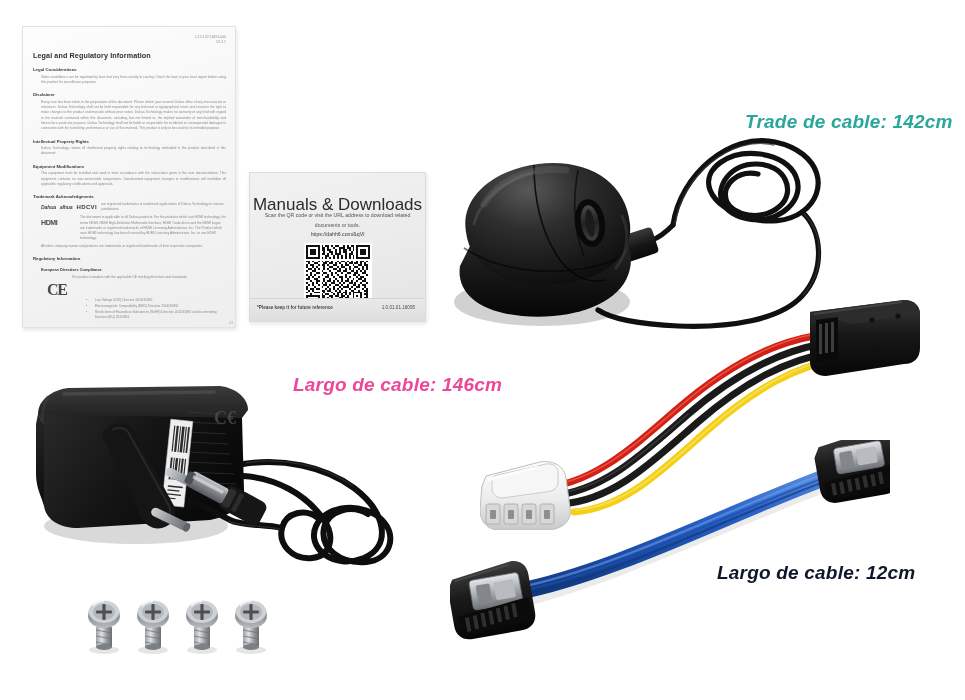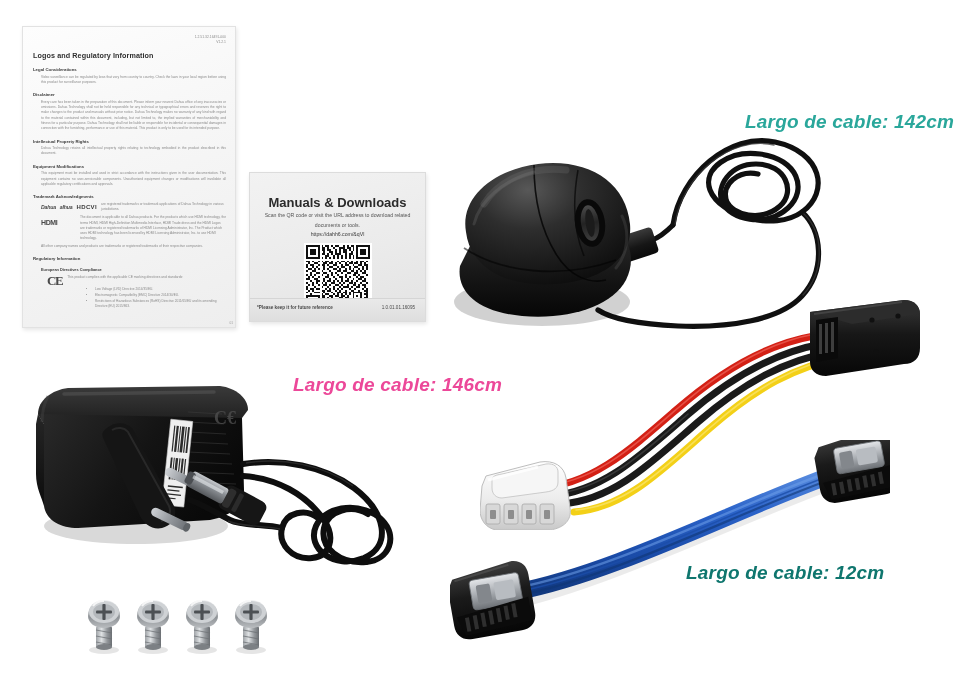--- a/index.html
+++ b/index.html
@@ -59,37 +59,37 @@
     font-style:normal;font-size:6px;letter-spacing:.4px;color:#3b3b3b;
   }
   .tm-txt{font-size:3.3px;color:#8a8a8a;line-height:1.6;flex:1;}
   .hdmi-row{display:flex;gap:5px;margin:3px 0 0 8px;align-items:flex-start;}
   .hdmi-logo{
     font-size:7px;font-weight:bold;color:#4a4a4a;letter-spacing:-.4px;
     min-width:34px;padding-top:4px;
   }
   .ce-row{display:flex;gap:5px;margin:3px 0 0 14px;align-items:flex-start;}
   .ce-mark{
-    font-size:13px;font-weight:bold;color:#4a4a4a;line-height:.92;
-    letter-spacing:-1.4px;font-family:"Liberation Serif", serif;
+    font-size:16px;font-weight:bold;color:#4a4a4a;line-height:.92;
+    letter-spacing:-1.4px;font-family:"Liberation Serif", serif;margin-top:8px;
   }
   .doc-pg{
     position:absolute;right:2px;bottom:2px;font-size:3.2px;color:#9d9d9d;
   }
 
   
   .card{
     position:absolute;left:249px;top:172px;width:175px;height:148px;
     background:linear-gradient(165deg,#f2f2f2 0%,#ebebeb 55%,#e3e3e3 100%);
     border:1px solid #dcdcdc;box-shadow:1px 2px 4px rgba(0,0,0,.10);
     overflow:hidden;
   }
   .card-title{
     position:absolute;left:0;right:0;top:22px;text-align:center;
-    font-size:13px;font-weight:bold;color:#2b2b2b;
+    font-size:17px;font-weight:normal;color:#2b2b2b;
   }
   .card-sub{
     position:absolute;left:6px;right:6px;top:38px;text-align:center;
     font-size:5.2px;color:#555;line-height:1.9;
   }
   .card-url{
     position:absolute;left:0;right:0;top:58px;text-align:center;
     font-size:5.2px;color:#3b3b3b;
   }
   .qr{
@@ -109,21 +109,21 @@
 
 <div id="stage">
 
   <div class="doc">
     <div class="doc-inner">
       <div class="doc-pn">
         <div>1.2.51.32.16491-000</div>
         <div>V1.2.1</div>
       </div>
 
-      <div class="doc-h1">Logos and Regulatory Information</div>
+      <div class="doc-h1">Legal and Regulatory Information</div>
 
       <div class="doc-h2">Legal Considerations</div>
       <div class="doc-p">Video surveillance can be regulated by laws that vary from country to country. Check the laws in your local region before using this product for surveillance purposes.</div>
 
       <div class="doc-h2">Disclaimer</div>
       <div class="doc-p">Every care has been taken in the preparation of this document. Please inform your nearest Dahua office of any inaccuracies or omissions. Dahua Technology shall not be held responsible for any technical or typographical errors and reserves the right to make changes to the product and manuals without prior notice. Dahua Technology makes no warranty of any kind with regard to the material contained within this document, including, but not limited to, the implied warranties of merchantability and fitness for a particular purpose. Dahua Technology shall not be liable or responsible for incidental or consequential damages in connection with the furnishing, performance or use of this material. This product is only to be used for its intended purpose.</div>
 
       <div class="doc-h2">Intellectual Property Rights</div>
       <div class="doc-p">Dahua Technology retains all intellectual property rights relating to technology embodied in the product described in this document.</div>
 
@@ -898,17 +898,17 @@
       <ellipse cx="18" cy="20" rx="15" ry="11" fill="#cfd2d5"></ellipse>
       <ellipse cx="18" cy="20" rx="11" ry="8" fill="#b4b8bc"></ellipse>
       <g fill="#4c5054">
         <rect x="16.4" y="12" width="3.2" height="16" rx="1"></rect>
         <rect x="10" y="18.4" width="16" height="3.2" rx="1"></rect>
       </g>
       <path d="M7,14 C10,10 14,9 18,9" fill="none" stroke="#fbfcfc" stroke-width="2" opacity=".85"></path>
     </g>
   </svg>
 
-  <div class="annot" id="an0" style="left: 745px; top: 111px; color: rgb(42, 167, 155);">Largo de cable: 142cm</div>
+  <div class="annot" id="an0" style="left: 745px; top: 111px; color: rgb(42, 167, 155);">Trade de cable: 142cm</div>
   <div class="annot" id="an1" style="left: 293px; top: 374px; color: #ec4899;">Largo de cable: 146cm</div>
-  <div class="annot" id="an3" style="left: 686px; top: 562px; color: #0f766e;">Largo de cable: 12cm</div>
+  <div class="annot" id="an3" style="left: 717px; top: 562px; color: #0f172a;">Largo de cable: 12cm</div>
 
 </div>
 
 </body></html>

